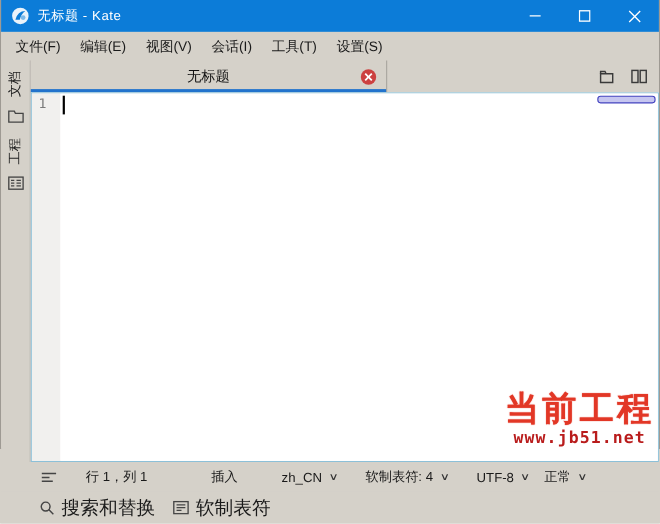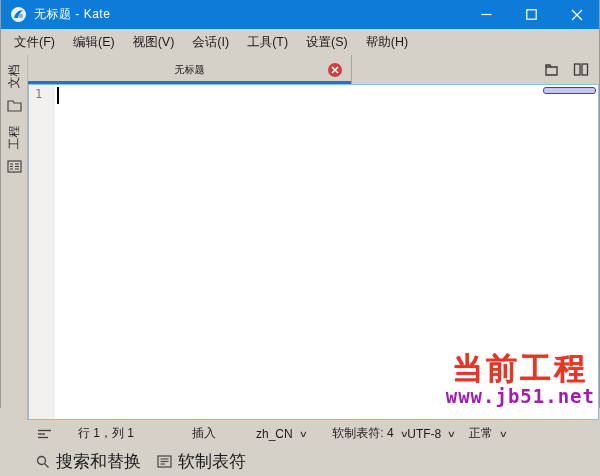--- a/index.html
+++ b/index.html
@@ -28,21 +28,21 @@
   .side-text { height:34px; width:27px; display:flex; align-items:center; justify-content:center; margin-bottom:6px; }
   .side-text span { transform:rotate(-90deg); white-space:nowrap; font-size:12px; color:#222; }
   .side-icon { margin-bottom:8px; }
 
   .content { flex:1; display:flex; flex-direction:column; min-width:0; }
 
   
   .tabbar { height:29px; background:#d5d1c9; display:flex; align-items:stretch; flex:none; }
   .tab { width:324px; position:relative; display:flex; align-items:center; justify-content:center;
          border-right:1px solid #a8a59e; }
-  .tab-label { font-size:10px; color:#111; }
+  .tab-label { font-size:13px; color:#111; }
   .tab-close { position:absolute; right:9px; top:50%; transform:translateY(-50%);
     width:14px; height:14px; border-radius:50%; background:#cc4140; display:flex; align-items:center; justify-content:center; }
   .tab-underline { position:absolute; left:0; right:0; bottom:0; height:3px; background:#2273cc; }
   .tab-actions { margin-left:auto; display:flex; align-items:center; gap:14px; padding-right:10px; }
 
   
   .editor-frame { flex:1; border:1px solid #8cc0d8; background:#ffffff; display:flex; position:relative; min-height:0; }
   .gutter { width:26px; background:#f1f0ee; color:#7a7a7a; font-family:"DejaVu Sans Mono","Liberation Mono",monospace;
     font-size:12px; padding:2px 0 0 6px; }
   .textarea { flex:1; position:relative; background:#ffffff; }
@@ -56,22 +56,22 @@
   .chev { font-size:9px; color:#333; margin-left:7px; transform:scaleX(1.4); display:inline-block; }
 
   
   .bottombar { height:29px; background:#d5d1c9; display:flex; align-items:center; padding-left:35px; flex:none; }
   .bb-btn { display:flex; align-items:center; gap:6px; margin-right:16px; font-size:17px; }
 
   
   .watermark { position:absolute; right:4px; bottom:0; text-align:center; z-index:10; pointer-events:none; }
   .wm-title { font-family:"DejaVu Serif","Liberation Serif",serif; font-weight:bold; font-size:31px;
     color:#e23726; letter-spacing:3px; line-height:1.05; text-shadow:0 0 1px #e23726; }
-  .wm-url { font-family:"DejaVu Sans Mono","Liberation Mono",monospace; font-weight:bold; font-size:19px;
-    color:#a21caf; letter-spacing:1px; }
+  .wm-url { font-family:"DejaVu Sans Mono","Liberation Mono",monospace; font-weight:bold; font-size:15px;
+    color:#b91c1c; letter-spacing:1px; }
 
   svg { display:block; }
 </style>
 </head>
 <body>
 
 <div class="window">
 
   <div class="titlebar">
     <span class="app-icon">
@@ -102,21 +102,20 @@
     </div>
   </div>
 
   <div class="menubar">
     <span class="menu-item">文件(F)</span>
     <span class="menu-item">编辑(E)</span>
     <span class="menu-item">视图(V)</span>
     <span class="menu-item">会话(I)</span>
     <span class="menu-item">工具(T)</span>
     <span class="menu-item">设置(S)</span>
-    <span class="menu-item">帮助(H)</span>
   </div>
 
   <div class="main">
 
     <div class="sidebar">
       <div class="side-text">
         <span>文档</span>
       </div>
       <div class="side-icon">
         <svg width="15" height="13" viewBox="0 0 15 13">
@@ -191,21 +190,21 @@
     <span class="sb" style="margin-left:26px;">行 1，列 1</span>
     <span class="sb" style="margin-left:58px;">插入</span>
     <span class="sb" style="margin-left:40px;">
       <span>zh_CN</span>
       <span class="chev">∨</span>
     </span>
     <span class="sb" style="margin-left:26px;">
       <span>软制表符: 4</span>
       <span class="chev">∨</span>
     </span>
-    <span class="sb" style="">
+    <span class="sb" style="margin-left:26px;">
       <span>UTF-8</span>
       <span class="chev">∨</span>
     </span>
     <span class="sb" style="margin-left:14px;">
       <span>正常</span>
       <span class="chev">∨</span>
     </span>
   </div>
 
   <div class="bottombar">

